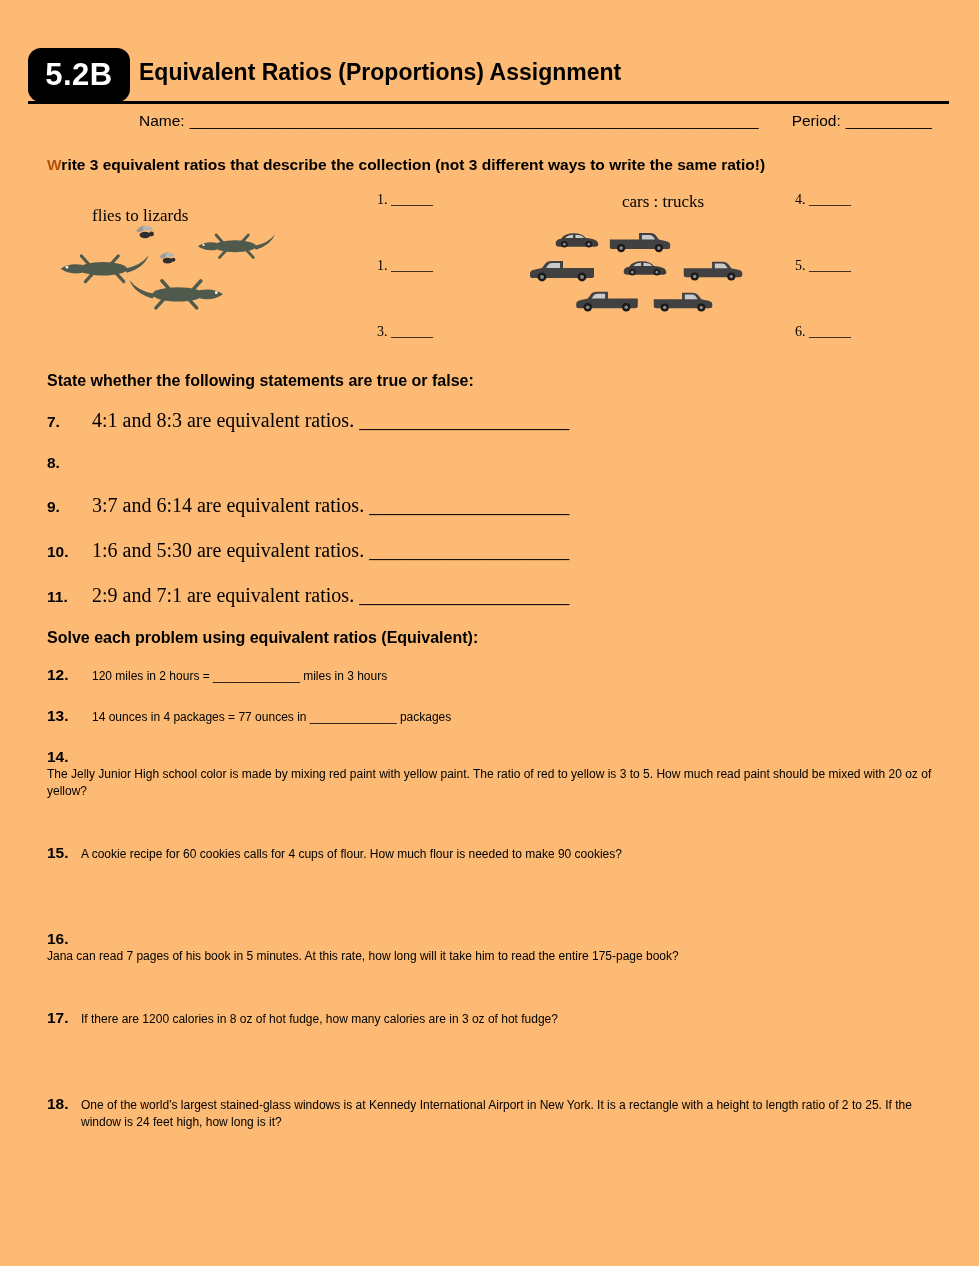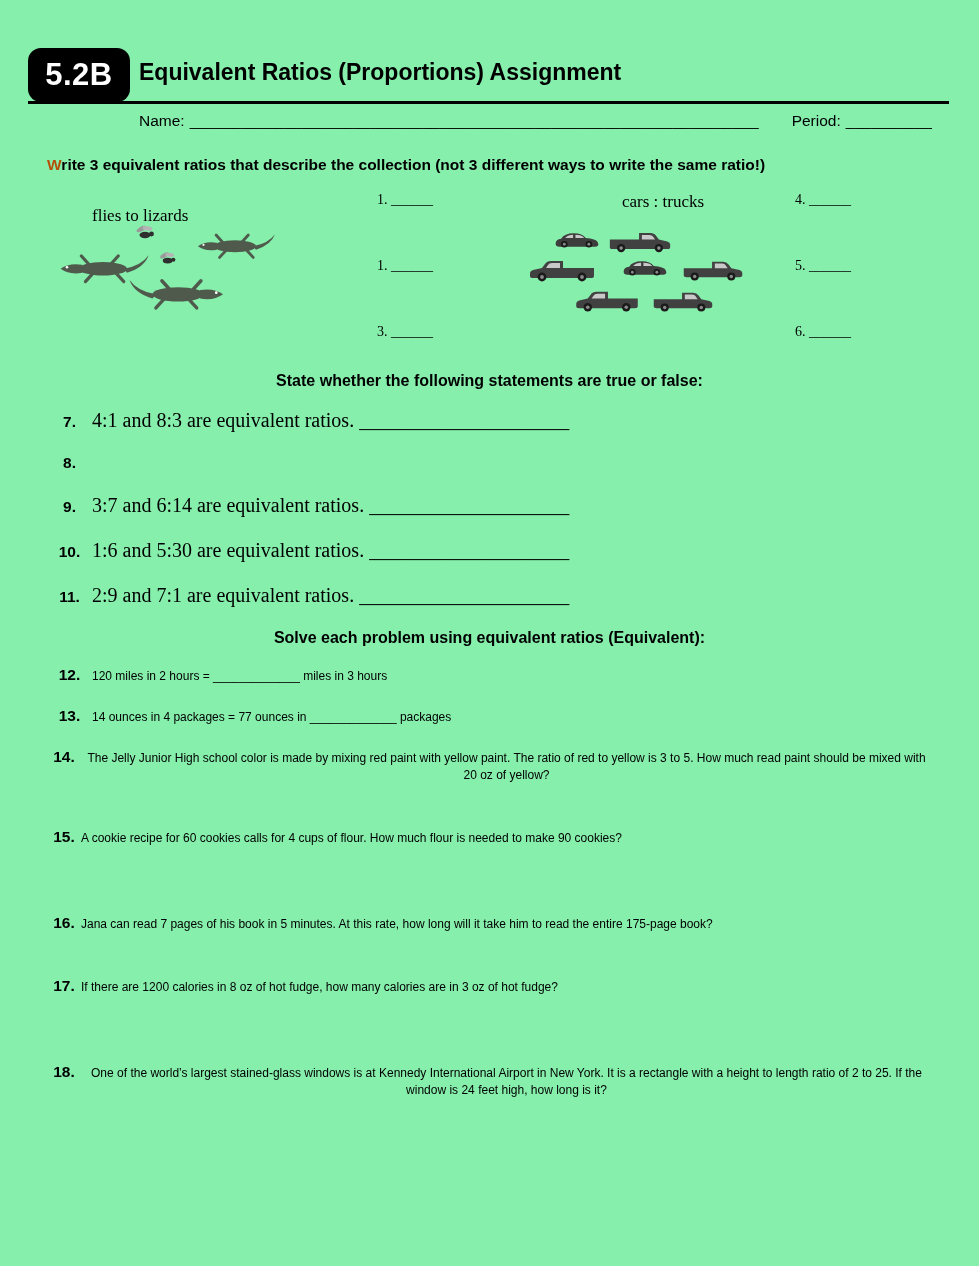--- a/index.html
+++ b/index.html
@@ -1,19 +1,19 @@
 <!DOCTYPE html>
 <html><head>
 <meta charset="utf-8">
 <style>
   * { margin: 0; padding: 0; box-sizing: border-box; }
   html, body { background: #e8e8e8; }
   body { font-family: "Liberation Sans", sans-serif; color: #000; }
   .page {
-    width: 979px; height: 1266px; margin: 0 auto; background: #86efac;
+    width: 979px; height: 1266px; margin: 0 auto; background: #fdba74;
     padding: 48px 47px 30px 47px; position: relative; overflow: hidden;
   }
   .serif { font-family: "Liberation Serif", serif; }
 
   
   .header-top { position: relative; height: 56px; }
   .header-rule { position: absolute; left: -19px; right: -17px; bottom: 0; height: 3px; background: #000; }
   .badge {
     position: absolute; left: -19px; top: 0; width: 102px; height: 54px;
     background: #000; color: #fff; border-radius: 13px; z-index: 2;
@@ -51,32 +51,32 @@
 
   .car-0   { left: 28px;  top: 2px;  width: 48px; height: 19px; }
   .car-1   { left: 96px;  top: 30px; width: 48px; height: 19px; }
   .truck-0 { left: 82px;  top: 1px;  width: 66px; height: 25px; }
   .truck-1 { left: 2px;   top: 29px; width: 70px; height: 26px; transform: scaleX(-1); }
   .truck-2 { left: 156px; top: 30px; width: 64px; height: 24px; }
   .truck-3 { left: 48px;  top: 60px; width: 68px; height: 25px; transform: scaleX(-1); }
   .truck-4 { left: 126px; top: 61px; width: 64px; height: 24px; }
 
   
-  .sec { margin-top: 12px; text-align: center; }
+  .sec { margin-top: 12px; }
   .sec-heading { font-size: 16px; font-weight: bold; margin-bottom: 19px; }
   .tf-row, .prob-row { display: flex; align-items: baseline; }
   .tf-row { margin-bottom: 22px; }
   .num { flex-shrink: 0; font-weight: bold; font-size: 15.5px; }
   .num-w45 { width: 45px; }
   .num-w34 { width: 34px; }
   .stmt { font-size: 20px; }
   .text-serif { font-size: 12px; font-family: Liberation Sans, sans-serif; }
   .text-sans { font-size: 12px; line-height: 1.42; }
   .mb-sm { margin-bottom: 23px; }
-  .mb-md { margin-bottom: 44px; }
+  .mb-md { margin-bottom: 44px; flex-direction: column; }
   .mb-lg { margin-bottom: 67px; }
 </style>
 </head>
 <body>
 
 <svg width="0" height="0" style="position:absolute" aria-hidden="true">
   <symbol id="sym-lizard" viewBox="0 0 120 50">
     <path d="M34 26 Q12 22 3 9 Q8 24 30 31 Z" fill="#4f5a4c"></path>
     <ellipse cx="60" cy="26" rx="30" ry="8.5" fill="#4f5a4c"></ellipse>
     <path d="M86 21 q16 -3 27 5 q-11 8 -27 5 z" fill="#4f5a4c"></path>

